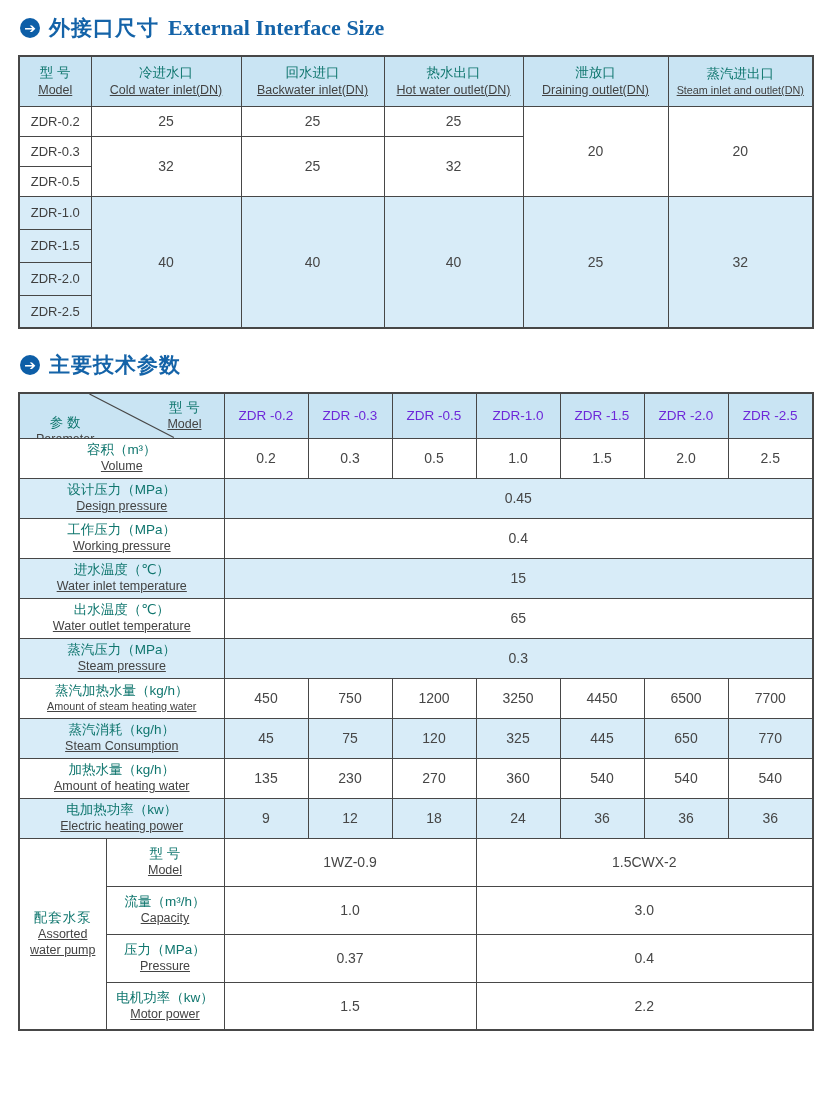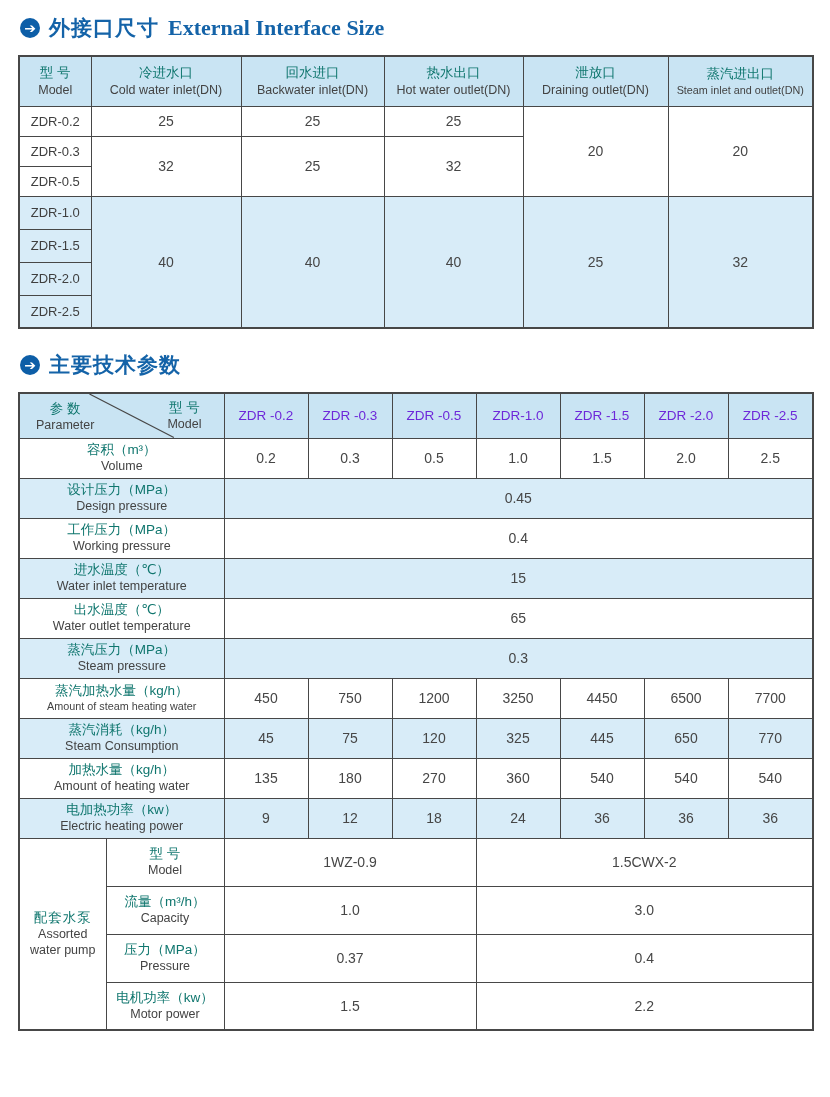--- a/index.html
+++ b/index.html
@@ -27,21 +27,21 @@
   .title-zh{font-size:21px;letter-spacing:1px;}
   .title-en{font-family:"Liberation Serif","DejaVu Serif",serif;font-size:22px;}
 
   
   table{border-collapse:collapse;table-layout:fixed;width:794px;
         border:2px solid #474747;}
   th,td{border:1px solid #474747;text-align:center;vertical-align:middle;
         padding:1px 2px;overflow:hidden;}
   th{font-weight:normal;}
   .zh{font-size:13.5px;line-height:1.35;color:#0f766e;}
-  .en{font-size:12.5px;line-height:1.25;color:#434343;}
+  .en{font-size:12.5px;line-height:1.25;color:#434343;text-decoration:underline;}
   .en.small{font-size:10.8px;}
   .val{font-size:14px;color:#464646;}
 
   
   .t1 thead tr{height:50px;}
   .t1 thead th{background:#c9e4f3;}
   .t1 tbody tr{height:30px;}
   .t1 tbody tr.hl{height:33px;}
   .t1 tbody tr.hl td{background:#d8ecf8;}
   .t1 .model{font-size:13px;}
@@ -51,21 +51,21 @@
   .t2 thead tr{height:45px;}
   .t2 thead th{background:#c9e4f3;}
   .t2 tbody tr{height:40px;}
   .t2 tbody tr.hl td{background:#d8ecf8;}
   .t2 tbody tr.pump{height:48px;}
   .t2 .model-head{font-size:13.5px;color:#6d28d9;}
 
   
   .diag{position:relative;padding:0;}
   .diag svg{position:absolute;left:0;top:0;width:100%;height:100%;}
-  .diag .corner-param{position:absolute;left:16px;top:6px;text-align:center;}
+  .diag .corner-param{position:absolute;left:16px;top:20px;text-align:center;}
   .diag .corner-model{position:absolute;right:22px;top:5px;text-align:center;}
 
   .pump-group .zh{letter-spacing:1px;}
   .section2{margin-top:22px;}
 </style>
 </head>
 <body>
 
 <div class="page">
 
@@ -265,21 +265,21 @@
         <td class="val">445</td>
         <td class="val">650</td>
         <td class="val">770</td>
       </tr>
       <tr>
         <td colspan="2">
           <div class="zh">加热水量（kg/h）</div>
           <div class="en">Amount of heating water</div>
         </td>
         <td class="val">135</td>
-        <td class="val">180</td>
+        <td class="val">230</td>
         <td class="val">270</td>
         <td class="val">360</td>
         <td class="val">540</td>
         <td class="val">540</td>
         <td class="val">540</td>
       </tr>
       <tr class="hl">
         <td colspan="2">
           <div class="zh">电加热功率（kw）</div>
           <div class="en">Electric heating power</div>

